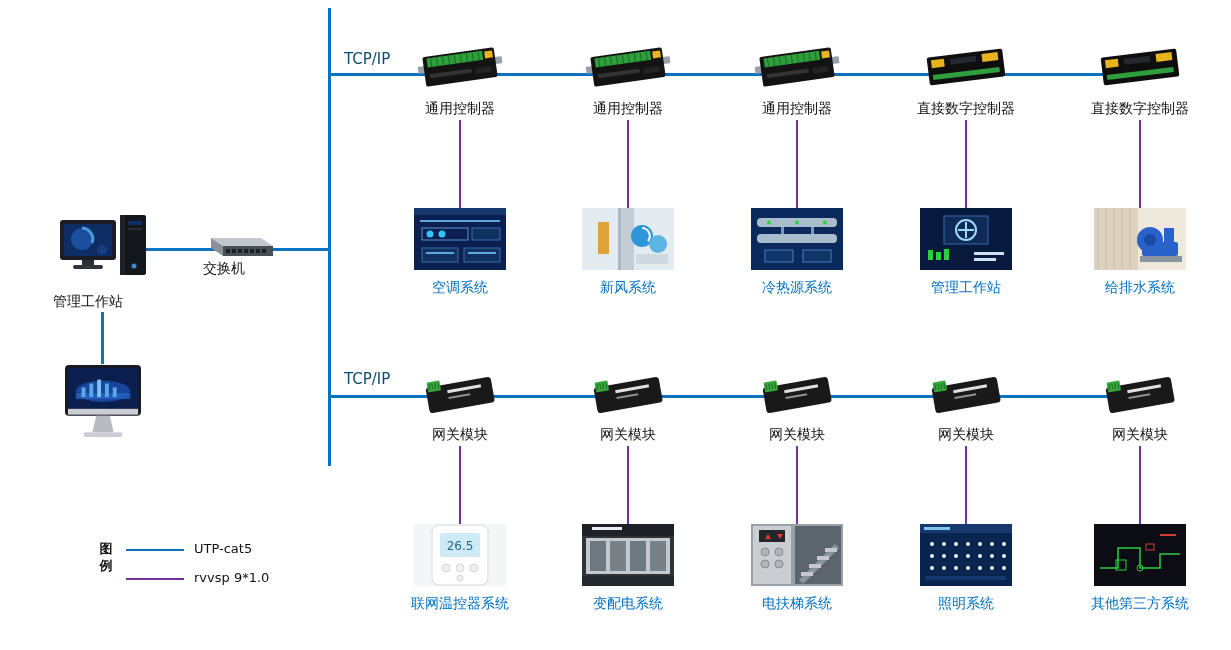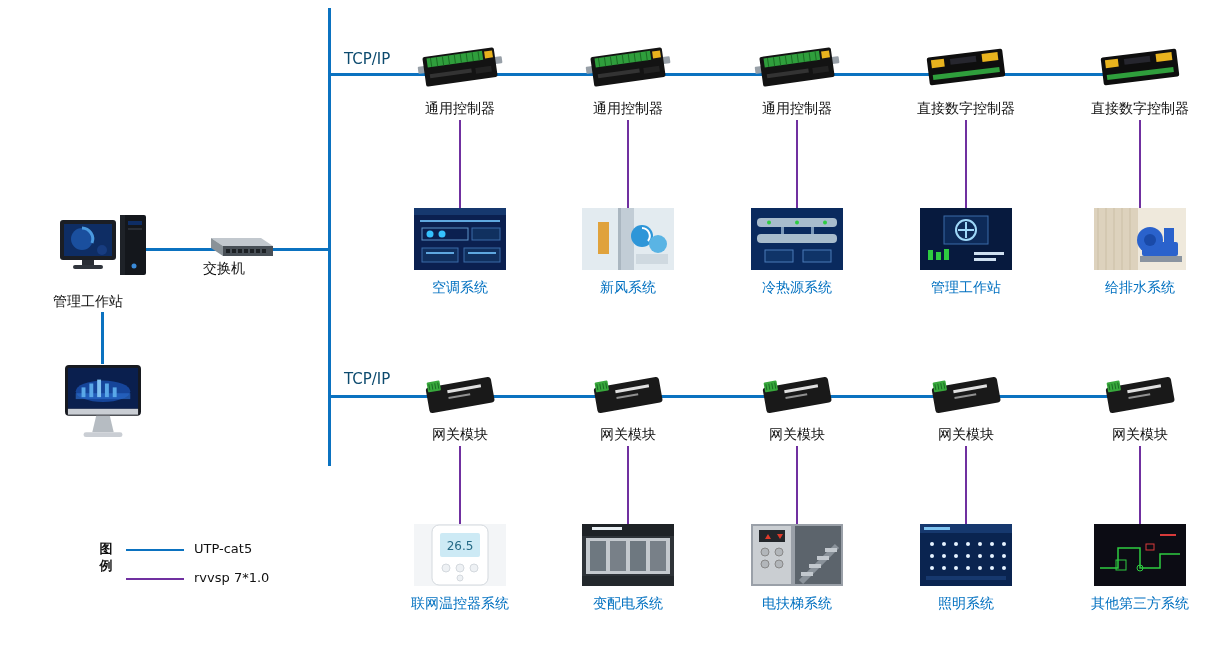--- a/index.html
+++ b/index.html
@@ -352,15 +352,15 @@
       <rect x="66" y="10" width="16" height="2" fill="#d83a3a"></rect>
       <circle cx="46" cy="44" r="3" fill="none" stroke="#2ecc40"></circle>
     </svg>
     <div class="sys-label">其他第三方系统</div>
   </div>
 
   <div class="legend-title" style="left:98px;top:540px;">图例</div>
   <div class="legend-line blue" style="left:126px;top:549px;width:58px;"></div>
   <div class="legend-label" style="left:194px;top:541px;">UTP-cat5</div>
   <div class="legend-line purple" style="left:126px;top:578px;width:58px;"></div>
-  <div class="legend-label" style="left:194px;top:570px;">rvvsp 7*1.0</div>
+  <div class="legend-label" style="left:194px;top:570px;">rvvsp 9*1.0</div>
 
 </div>
 
 </body></html>

